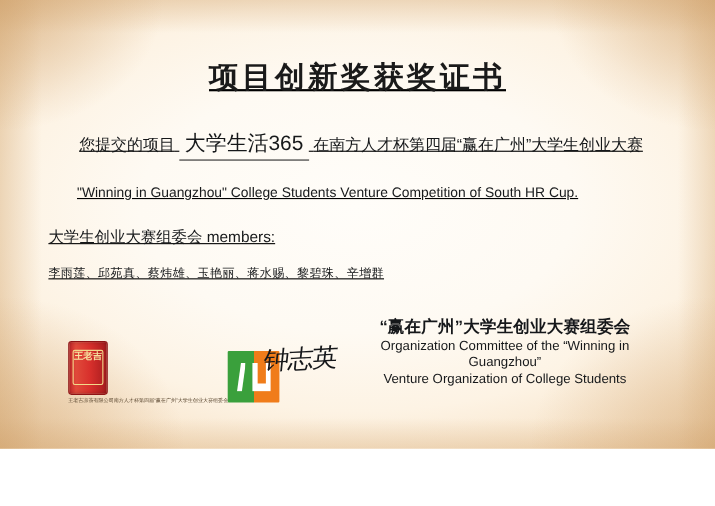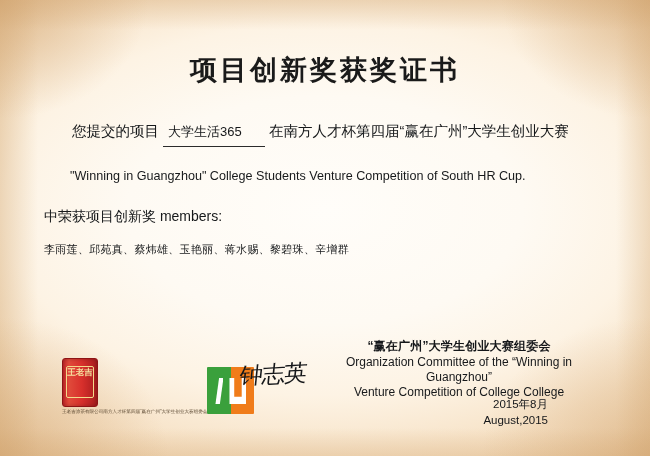--- a/index.html
+++ b/index.html
@@ -10,25 +10,26 @@
     width: 650px;
     height: 460px;
     background: #ffffff;
     font-family: "Liberation Sans", sans-serif;
     overflow: hidden;
   }
 
   #certificate {
     position: relative;
     width: 650px;
-    height: 456px;
+    height: 408px;
     box-sizing: border-box;
     background:
       radial-gradient(ellipse 520px 300px at 50% 46%, #fffdf9 0%, #fefaf3 38%, #fdf3e4 62%, #f7e3c8 82%, #f2d7b4 100%);
     overflow: hidden;
+    text-decoration: underline;
   }
 
   
   .edge-shade {
     position: absolute;
     inset: 0;
     background:
       linear-gradient(to right, rgba(216,176,126,0.45) 0px, rgba(216,176,126,0.0) 38px),
       linear-gradient(to left, rgba(216,176,126,0.40) 0px, rgba(216,176,126,0.0) 34px),
       linear-gradient(to bottom, rgba(214,172,122,0.40) 0px, rgba(214,172,122,0.0) 30px),
@@ -72,21 +73,21 @@
     color: #16181a;
     text-indent: 0;
   }
   .para-cn .indent { display: inline-block; width: 28px; }
   .blank-field {
     display: inline-block;
     min-width: 92px;
     text-align: left;
     border-bottom: 1px solid #2b2b2b;
     padding: 0 5px 1px 5px;
-    font-size: 13px;
+    font-size: 19px;
     color: #16181a;
   }
   .line2 {
     margin-top: 5px;
     font-size: 14.5px;
     line-height: 26px;
     color: #16181a;
   }
 
   .para-en {
@@ -230,21 +231,21 @@
   }
 
   .org {
     position: absolute;
     right: 46px;
     bottom: 16px;
     text-align: center;
     width: 290px;
   }
   .org-cn {
-    font-size: 12px;
+    font-size: 15px;
     color: #15171a;
     font-weight: bold;
     letter-spacing: 0.2px;
   }
   .org-en1, .org-en2 {
     font-size: 12px;
     color: #17191b;
     line-height: 15px;
   }
 
@@ -273,21 +274,21 @@
     <div class="para-cn">
       <span class="indent"></span><span>您提交的项目</span>
       <span class="blank-field">大学生活365</span>
       <span>在南方人才杯第四届“赢在广州”大学生创业大赛</span>
     </div>
 
     <div class="para-en">
       <div>"Winning in Guangzhou" College Students Venture Competition of South HR Cup.</div>
     </div>
 
-    <div class="members-label">中荣获项目创新奖 members:</div>
+    <div class="members-label">大学生创业大赛组委会 members:</div>
     <div class="members-names">李雨莲、邱苑真、蔡炜雄、玉艳丽、蒋水赐、黎碧珠、辛增群</div>
   </div>
 
   <div class="footer">
     <div class="logos">
 
       <div class="logo-block">
         <div class="logo-can">
           <div class="can-band"></div>
           <div class="can-text">王老吉</div>
@@ -306,21 +307,17 @@
         </div>
       </div>
 
     </div>
 
     <div class="signature">钟志英</div>
 
     <div class="org">
       <div class="org-cn">“赢在广州”大学生创业大赛组委会</div>
       <div class="org-en1">Organization Committee of the “Winning in Guangzhou”</div>
-      <div class="org-en2">Venture Competition of College College</div>
-
-      <div class="dates">
-        <div class="date-cn">2015年8月</div>
-        <div class="date-en">August,2015</div>
-      </div>
+      <div class="org-en2">Venture Organization of College Students</div>
+
     </div>
   </div>
 </div>
 
 </body></html>

